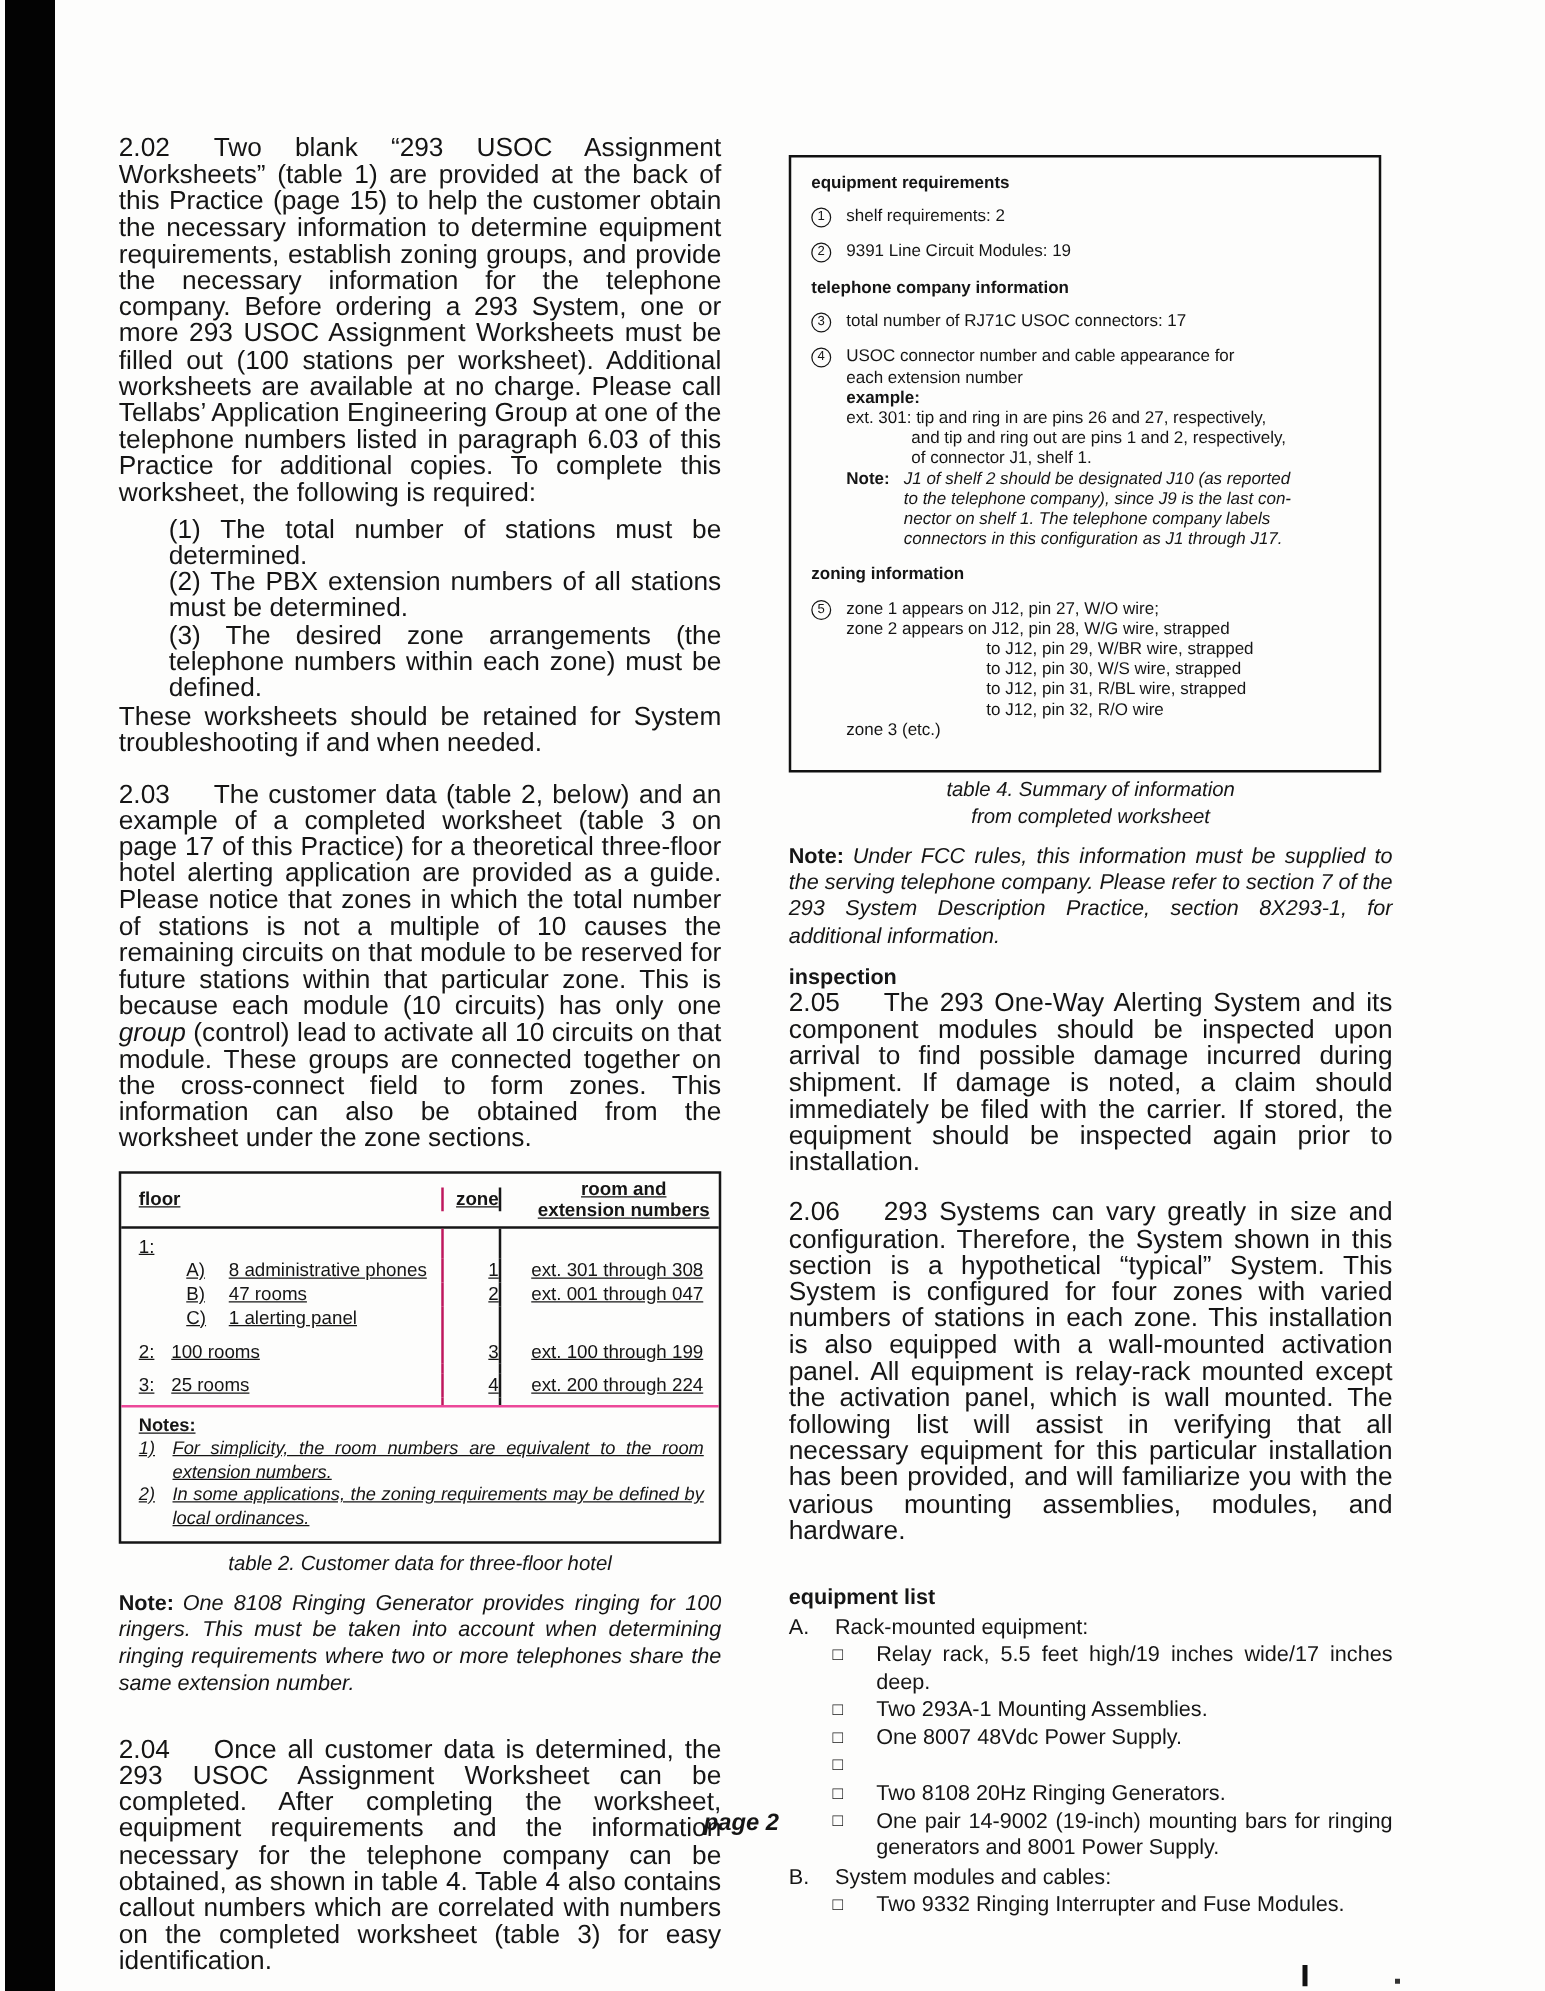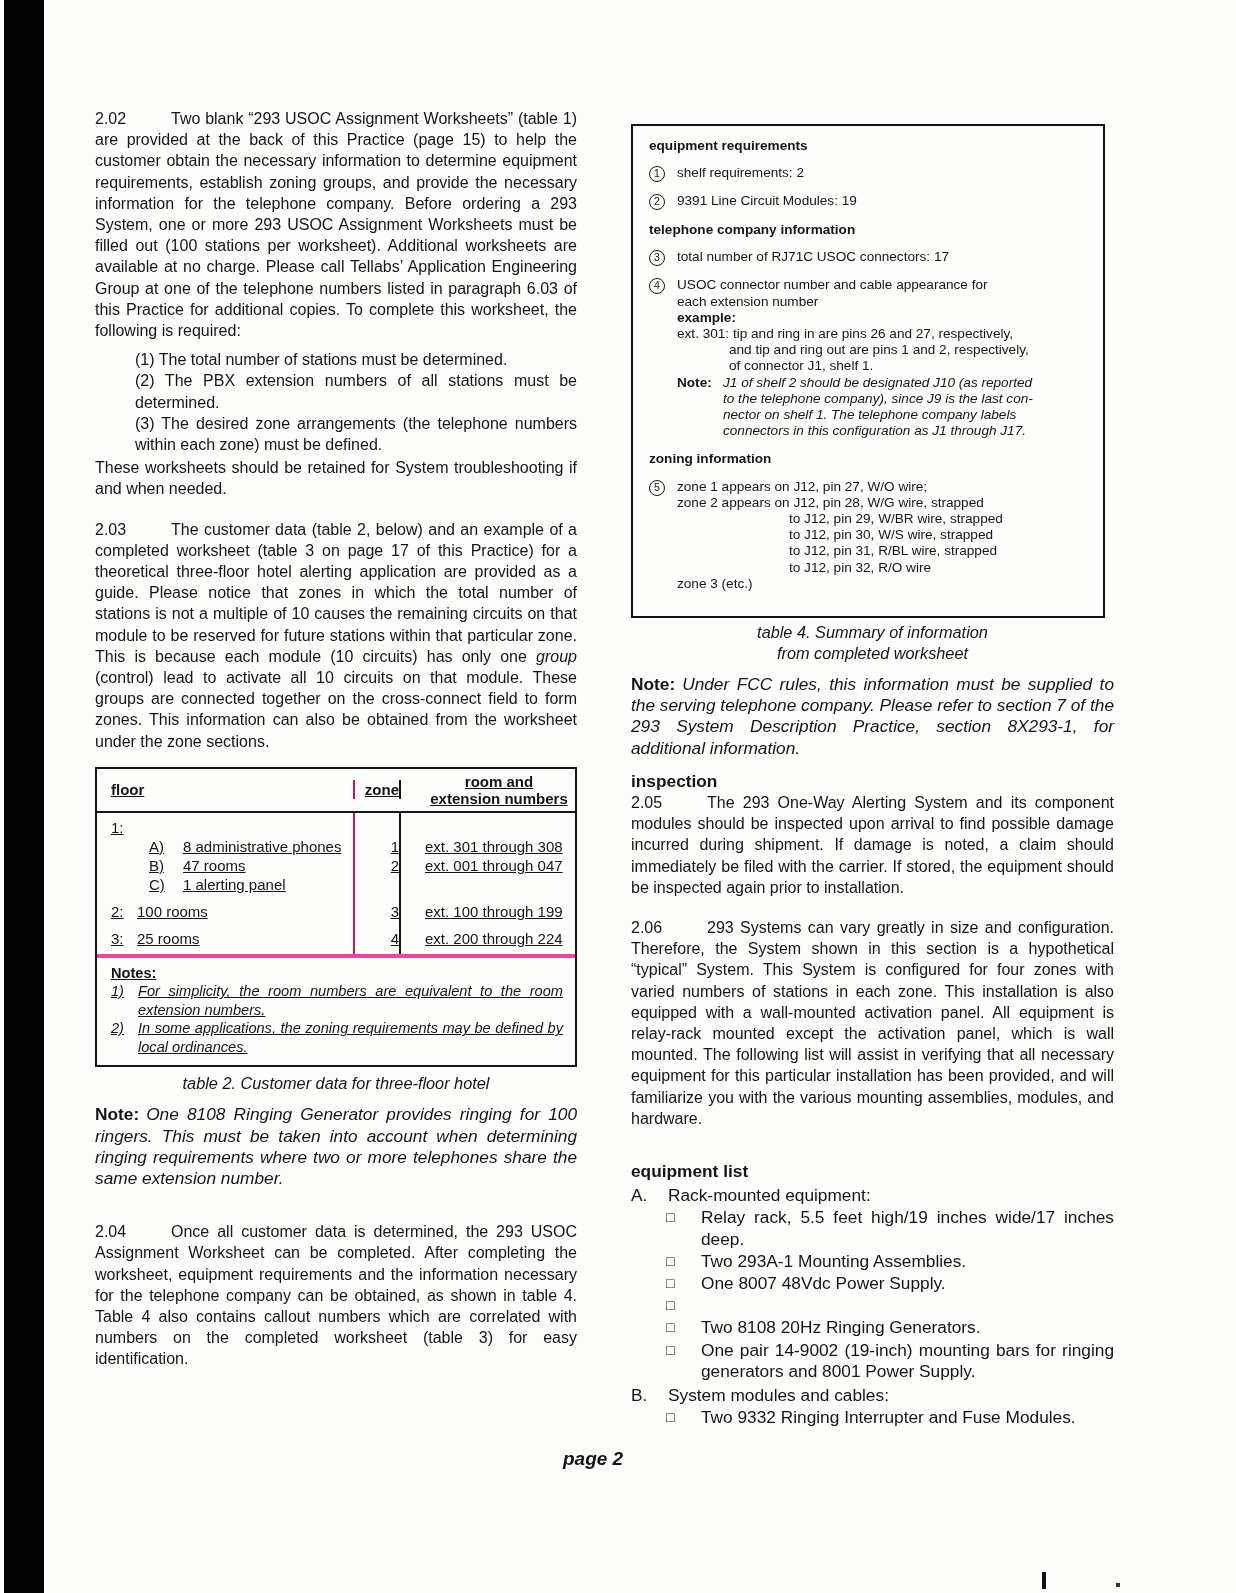--- a/index.html
+++ b/index.html
@@ -6,21 +6,21 @@
   .page{position:relative;width:1236px;height:1593px;background:#fdfdfc;overflow:hidden;
         font-family:"Liberation Sans", sans-serif;color:#151515;}
   .scan-bar{position:absolute;left:4px;top:0;width:40px;height:1593px;background:#030303;}
   .scan-tick{position:absolute;left:1042px;top:1572px;width:4px;height:17px;background:#111;}
   .scan-dot{position:absolute;left:1116px;top:1583px;width:4px;height:4px;background:#333;}
 
   .col-left{position:absolute;left:95px;top:108px;width:482px;}
   .col-right{position:absolute;left:631px;top:124px;width:483px;}
 
   p{margin:0;}
-  .body-p{font-size:16px;line-height:21.2px;text-align:justify;}
+  .body-p{font-size:21px;line-height:21.2px;text-align:justify;}
   .pnum{display:inline-block;width:76px;}
   .sublist{padding-left:40px;margin-top:8px;}
   .sublist .body-p{margin-top:0;}
   .mt2{margin-top:2px;}   .mt6{margin-top:6px;}
   .mt10{margin-top:10px;} .mt12{margin-top:12px;}
   .mt14{margin-top:32px;} .mt16{margin-top:4px;}
   .mt19{margin-top:19px;}
 
   
   .t2{border:2px solid #161616;margin-top:15px;font-size:15px;line-height:19px;text-decoration:underline;}
@@ -31,21 +31,21 @@
   .t2-head .c3{text-align:center;line-height:17px;padding:4px 2px;}
   .t2 .c1{padding-left:14px;}
   .t2 .c3{padding-left:24px;}
   .t2 .fl{display:flex;padding-left:38px;}
   .t2 .fl .tag{width:34px;flex:none;}
   .t2 .f2{display:flex;}
   .t2 .f2 .tag{width:26px;flex:none;}
   .t2 .sp8{height:8px;}
   .t2 .sp6{height:6px;}
   .t2-top-pad{height:5px;}
-  .t2-notes{border-top:4px solid #ec4899;padding:6px 12px 9px 14px;font-size:14.6px;line-height:18.5px;}
+  .t2-notes{border-top:2px solid #ec4899;padding:6px 12px 9px 14px;font-size:14.6px;line-height:18.5px;}
   .t2-notes .ntitle{font-weight:bold;}
   .t2-note-item{display:flex;font-style:italic;}
   .t2-note-item .nnum{width:27px;flex:none;}
   .t2-note-item .ntext{text-align:justify;flex:1;}
   .caption{font-style:italic;text-align:center;font-size:16.3px;line-height:21px;}
 
   .note-p{font-size:17.3px;line-height:21.2px;text-align:justify;}
   .note-p b{margin-right:7px;}
   .note-p i{}
 

